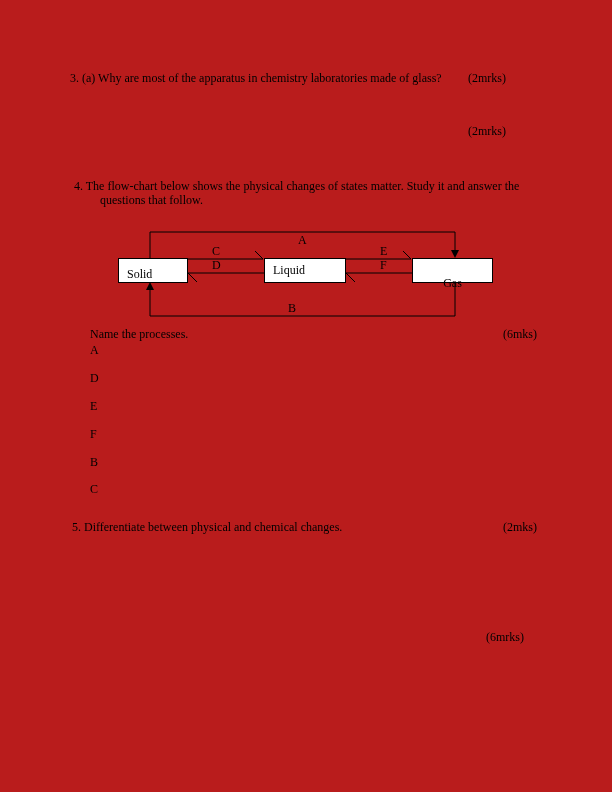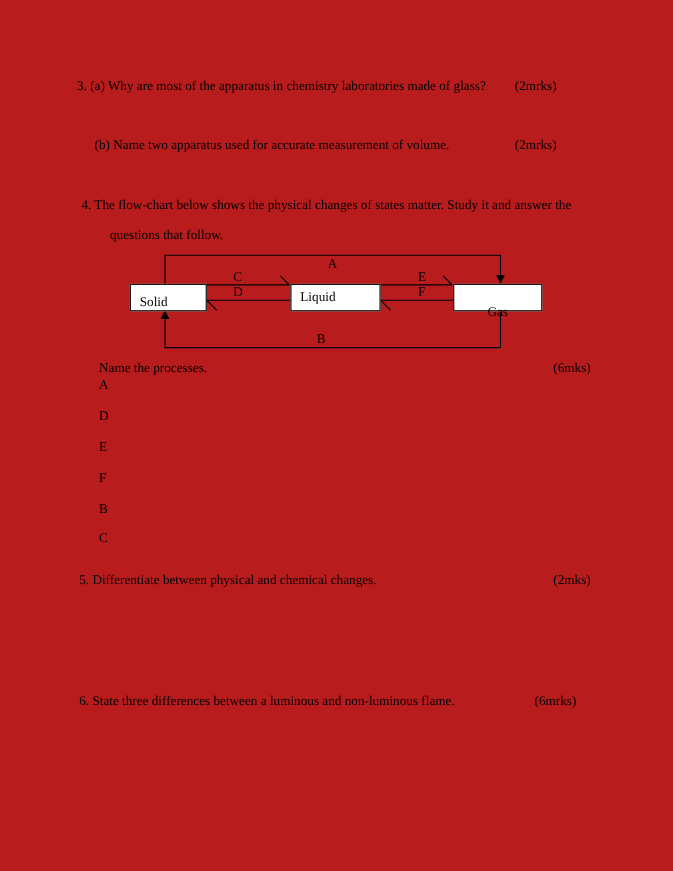--- a/index.html
+++ b/index.html
@@ -50,25 +50,24 @@
   }
 </style>
 </head>
 <body>
 
 <div class="page">
 
   <span class="abs" style="left:70px; top:72px;">3.  (a) Why are most of the apparatus in chemistry laboratories made of glass?</span>
   <span class="abs" style="left:468px; top:72px;">(2mrks)</span>
 
-  <span class="abs" style="left:86px; top:125px;">(b) Name two apparatus used for accurate measurement of volume.</span>
   <span class="abs" style="left:468px; top:125px;">(2mrks)</span>
 
   <span class="abs" style="left:74px; top:180px;">4. The flow-chart below shows the physical changes of states matter.  Study it and answer the</span>
-  <span class="abs" style="left:100px; top:207px;text-align:right;">questions that follow.</span>
+  <span class="abs" style="left:100px; top:194px;text-align:right;">questions that follow.</span>
 
   <svg class="arrows" width="612" height="792" viewBox="0 0 612 792">
 
     <path d="M150 258 V232 H455 V250" fill="none" stroke="#000" stroke-width="1"></path>
     <polygon points="451,250 459,250 455,258" fill="#000"></polygon>
 
     <path d="M455 283 V316 H150 V290" fill="none" stroke="#000" stroke-width="1"></path>
     <polygon points="146,290 154,290 150,282" fill="#000"></polygon>
 
     <line x1="188" y1="259" x2="263" y2="259" stroke="#000" stroke-width="1"></line>
@@ -107,16 +106,15 @@
   <span class="abs" style="left:90px; top:344px;">A</span>
   <span class="abs" style="left:90px; top:372px;">D</span>
   <span class="abs" style="left:90px; top:400px;">E</span>
   <span class="abs" style="left:90px; top:428px;">F</span>
   <span class="abs" style="left:90px; top:456px;">B</span>
   <span class="abs" style="left:90px; top:483px;">C</span>
 
   <span class="abs" style="left:72px; top:521px;">5. Differentiate between physical and chemical changes.</span>
   <span class="abs" style="left:503px; top:521px;">(2mks)</span>
 
-  <span class="abs" style="left:72px; top:631px;">6. State three differences between a luminous and non-luminous flame.</span>
   <span class="abs" style="left:486px; top:631px;">(6mrks)</span>
 
 </div>
 
 </body></html>

